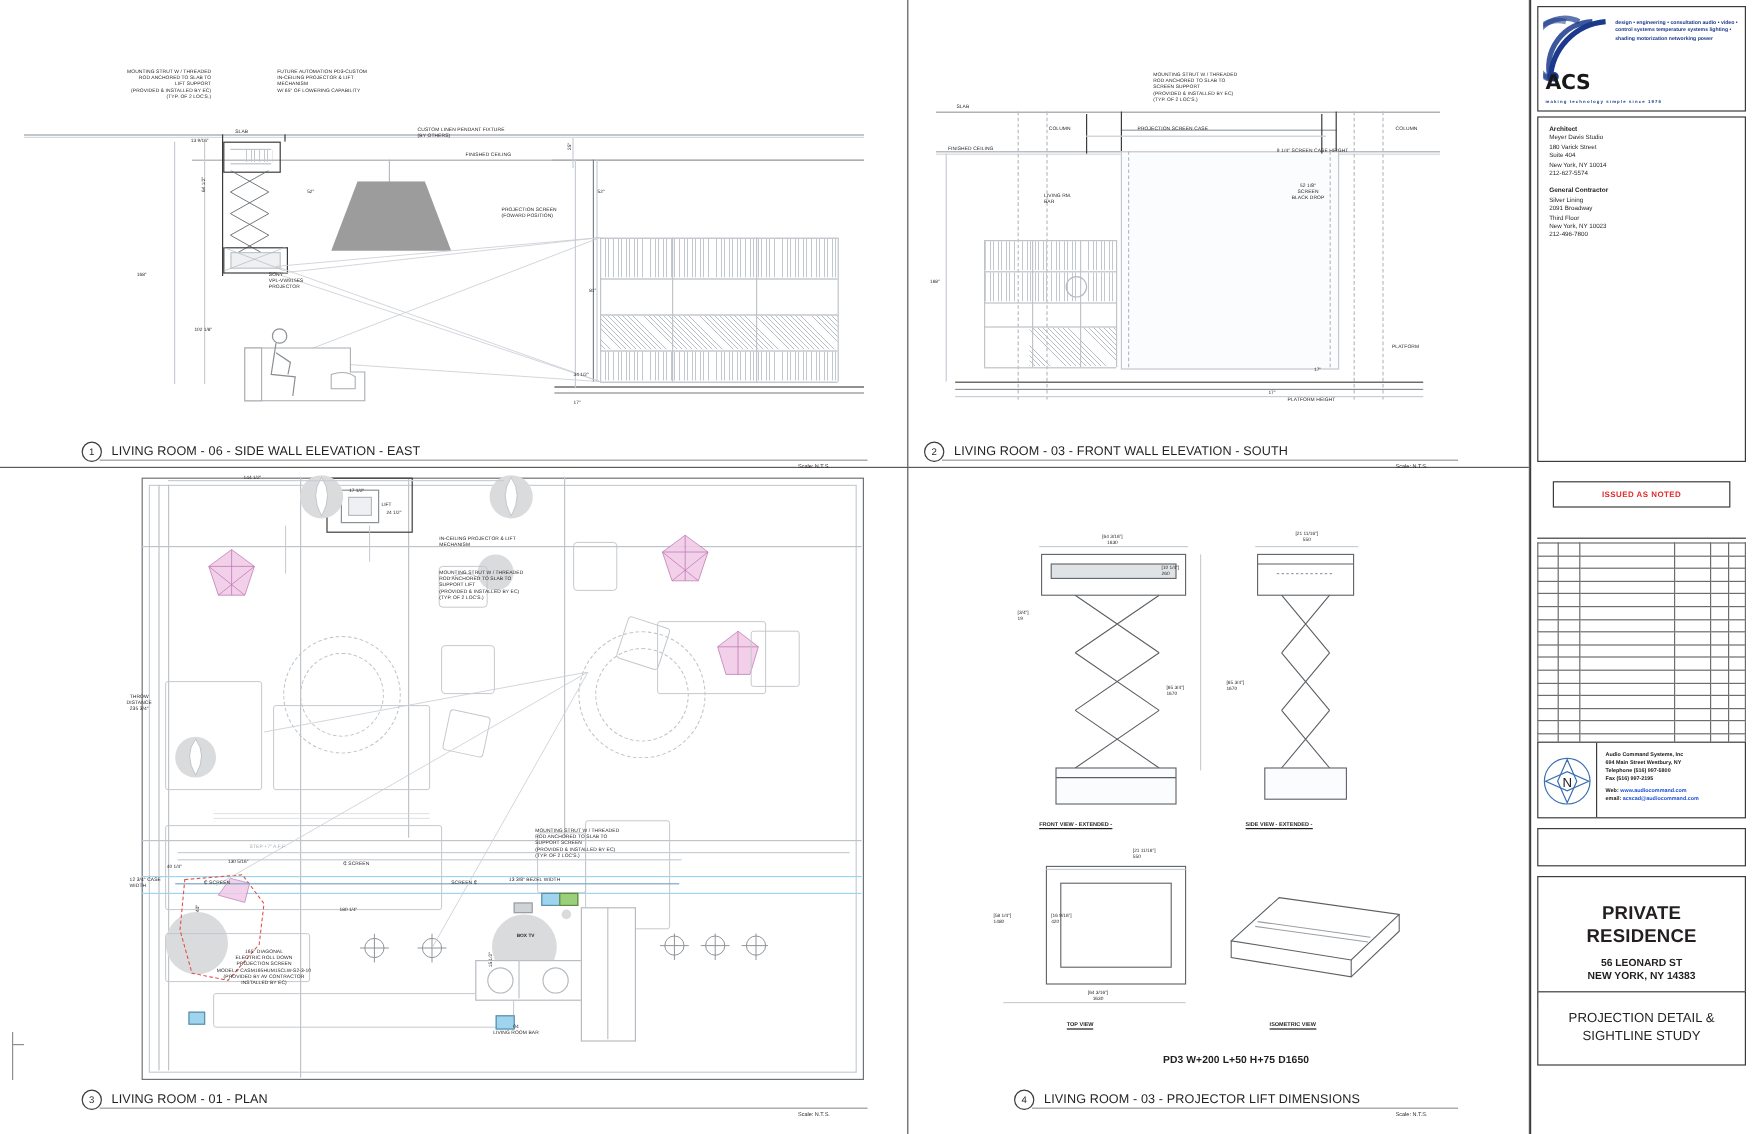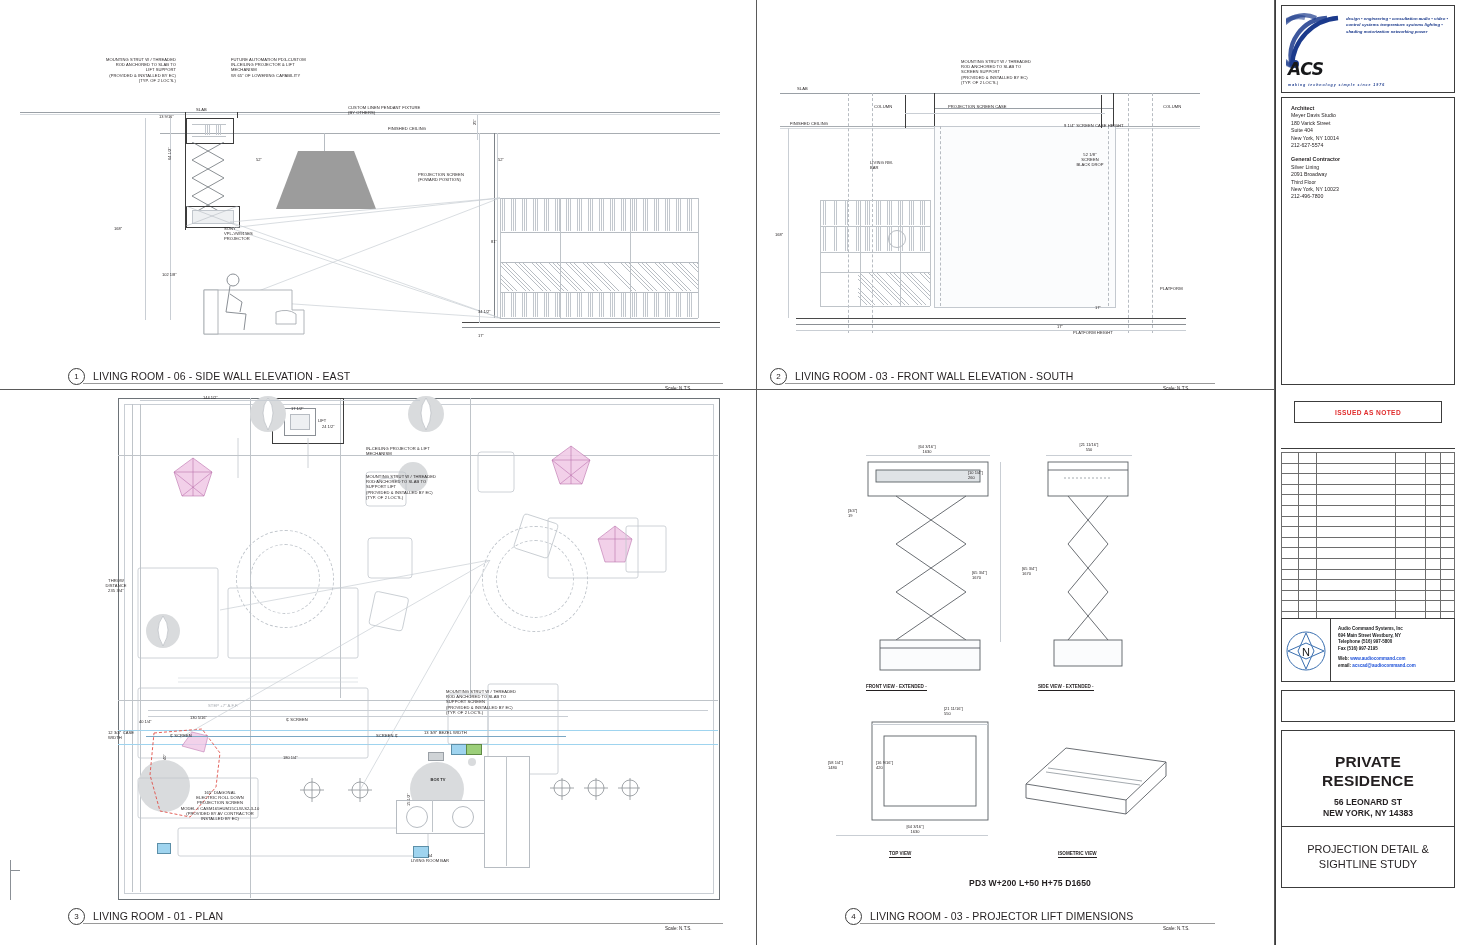--- a/index.html
+++ b/index.html
@@ -557,21 +557,21 @@
 
   <div class="vtitle" style="left:845px;top:908px;">
     <div class="bub">4</div>
     <div class="nm">LIVING ROOM - 03 - PROJECTOR LIFT  DIMENSIONS</div>
   </div>
   <div class="vrule" style="left:860px;top:923px;width:355px;"></div>
   <div class="scale" style="left:1163px;top:926px;">Scale: N.T.S.</div>
 
   <div class="tb">
 
-    <div class="tbbox" style="top:5px;height:88px;font-style:italic;">
+    <div class="tbbox" style="top:5px;height:88px;">
       <div class="logo-wrap">
         <div class="acs-mark">
           <svg width="56" height="62" style="position:absolute;left:4px;top:4px;">
             <g fill="none" stroke="#1b3a8c" stroke-width="4.4">
               <path d="M6,56 A50,50 0 0 1 52,8"></path>
               <path d="M6,56 A38,38 0 0 1 41,8" opacity=".85"></path>
               <path d="M6,56 A26,26 0 0 1 30,8" opacity=".7"></path>
               <path d="M6,56 A14,14 0 0 1 19,8" opacity=".55"></path>
             </g>
             <circle cx="9" cy="54" r="4" fill="#1b3a8c"></circle>

